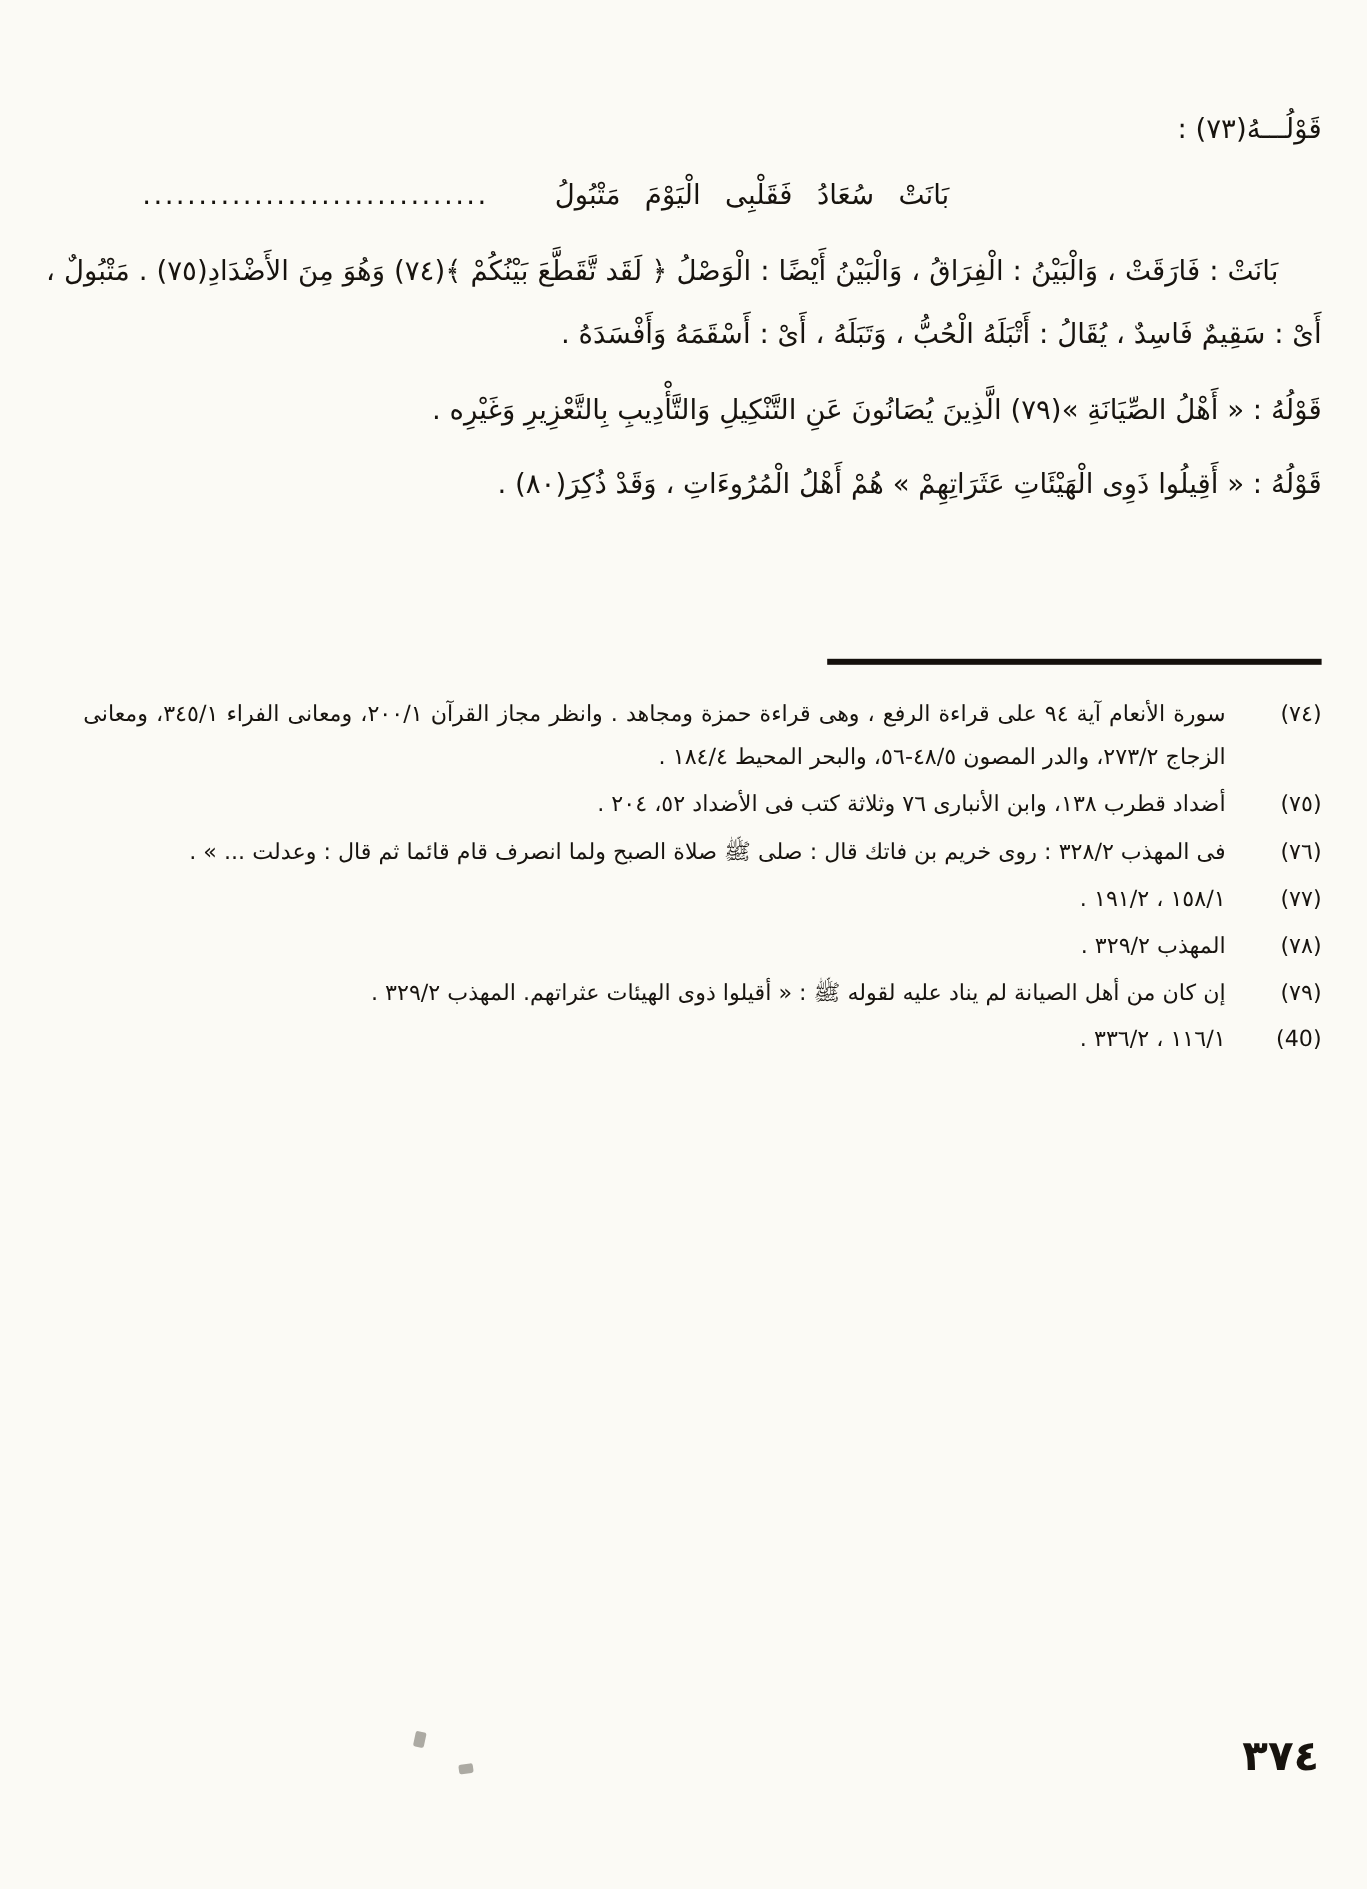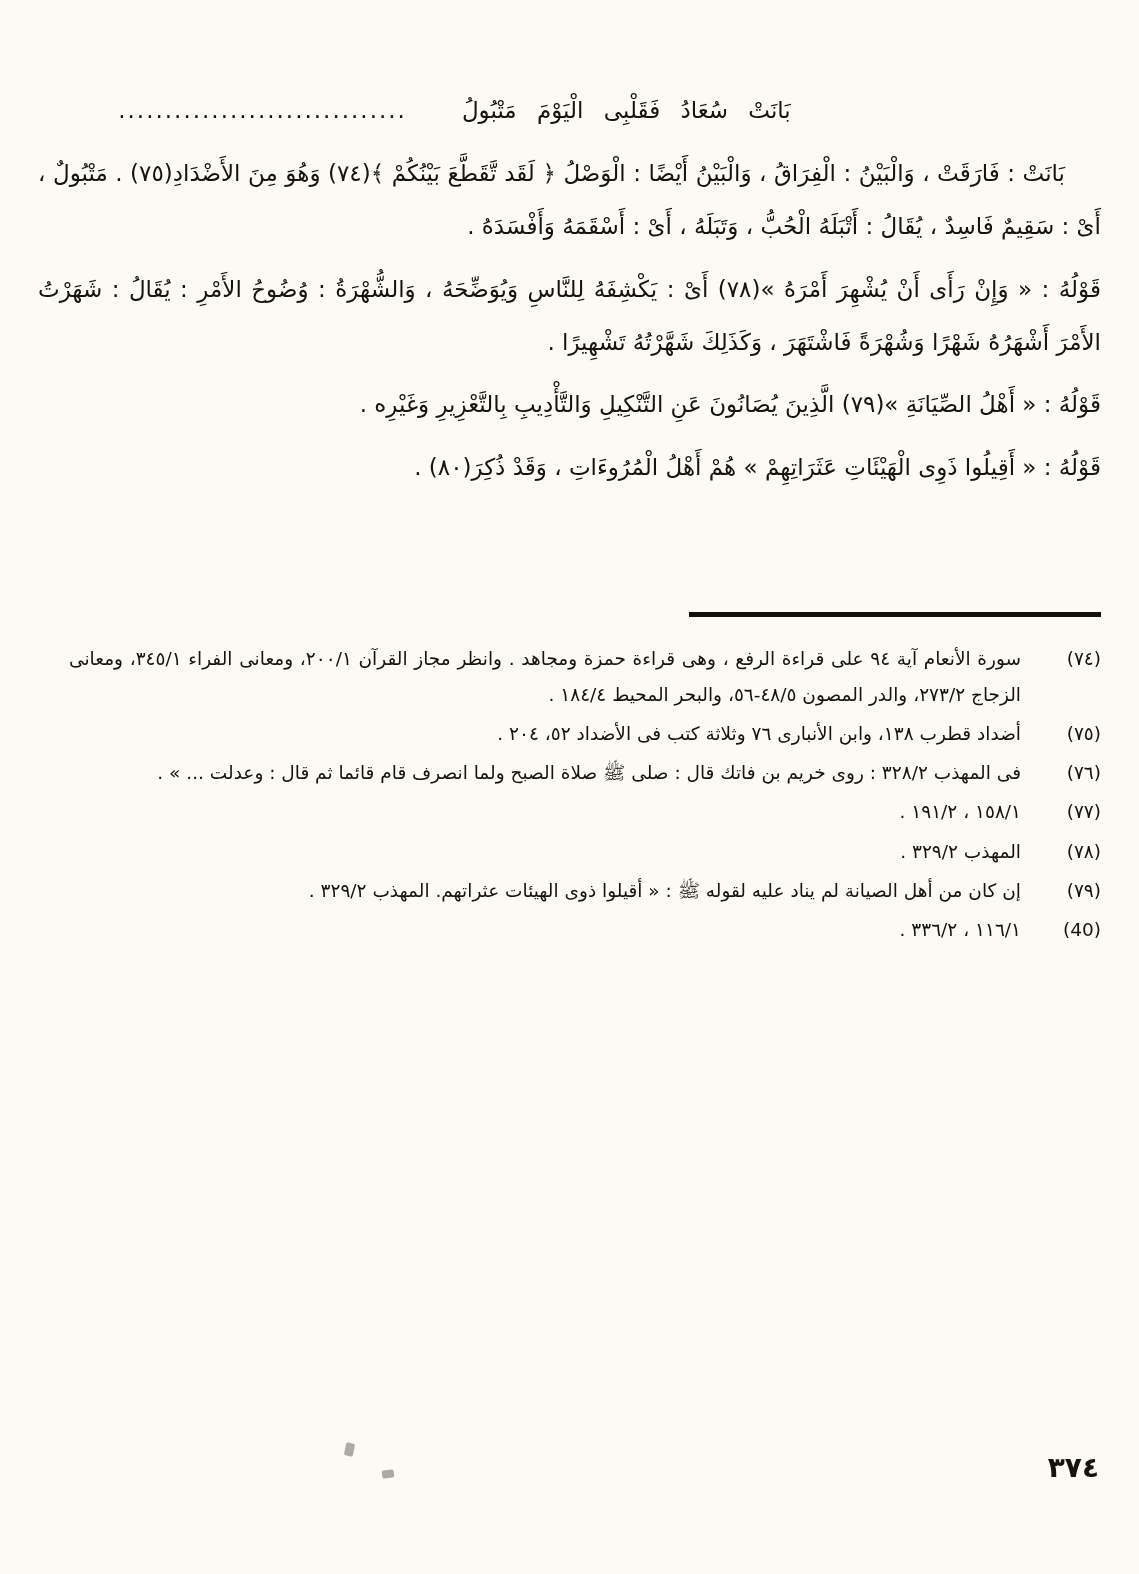--- a/index.html
+++ b/index.html
@@ -77,21 +77,21 @@
     flex: 1 1 auto;
     text-align: justify;
     margin-left: 31px;
   }
 
   
   .page-num {
     position: absolute;
     bottom: 90px;
     right: 40px;
-    font-size: 28px;
+    font-size: 35px;
     font-weight: bold;
     letter-spacing: 2px;
   }
 
   
   .artifact-1, .artifact-2 {
     position: absolute;
     background: #6b675f;
     opacity: .55;
     border-radius: 2px;
@@ -99,28 +99,28 @@
   .artifact-1 { width: 9px; height: 13px; left: 345px; bottom: 118px; transform: rotate(12deg); }
   .artifact-2 { width: 12px; height: 8px;  left: 382px; bottom: 96px;  transform: rotate(-8deg); }
 </style>
 </head>
 <body>
 
 <div class="page">
 
   <div class="main">
 
+    <p class="heading">قَوْلُـــهُ(٧٣) :</p>
 
     <div class="verse">
       <span class="verse-h">بَانَتْ سُعَادُ فَقَلْبِى الْيَوْمَ مَتْبُولُ</span>
       <span class="verse-dots">...............................</span>
     </div>
 
     <p class="para indent">بَانَتْ : فَارَقَتْ ، وَالْبَيْنُ : الْفِرَاقُ ، وَالْبَيْنُ أَيْضًا : الْوَصْلُ ﴿ لَقَد تَّقَطَّعَ بَيْنُكُمْ ﴾(٧٤) وَهُوَ مِنَ الأَضْدَادِ(٧٥) . مَتْبُولٌ ، أَىْ : سَقِيمٌ فَاسِدٌ ، يُقَالُ : أَتْبَلَهُ الْحُبُّ ، وَتَبَلَهُ ، أَىْ : أَسْقَمَهُ وَأَفْسَدَهُ .</p>
-    <p class="para">قَوْلُهُ : « وَإِنْ رَأَى أَنْ يُشْهِرَ أَمْرَهُ »(٧٨) أَىْ : يَكْشِفَهُ لِلنَّاسِ وَيُوَضِّحَهُ ، وَالشُّهْرَةُ : وُضُوحُ الأَمْرِ : يُقَالُ : شَهَرْتُ الأَمْرَ أَشْهَرُهُ شَهْرًا وَشُهْرَةً فَاشْتَهَرَ ، وَكَذَلِكَ شَهَّرْتُهُ تَشْهِيرًا .</p>
     <p class="para">قَوْلُهُ : « أَهْلُ الصِّيَانَةِ »(٧٩) الَّذِينَ يُصَانُونَ عَنِ التَّنْكِيلِ وَالتَّأْدِيبِ بِالتَّعْزِيرِ وَغَيْرِه .</p>
     <p class="para">قَوْلُهُ : « أَقِيلُوا ذَوِى الْهَيْئَاتِ عَثَرَاتِهِمْ » هُمْ أَهْلُ الْمُرُوءَاتِ ، وَقَدْ ذُكِرَ(٨٠) .</p>
 
   </div>
 
   <div class="sep"></div>
 
   <div class="footnotes">
 
     <div class="fn">

